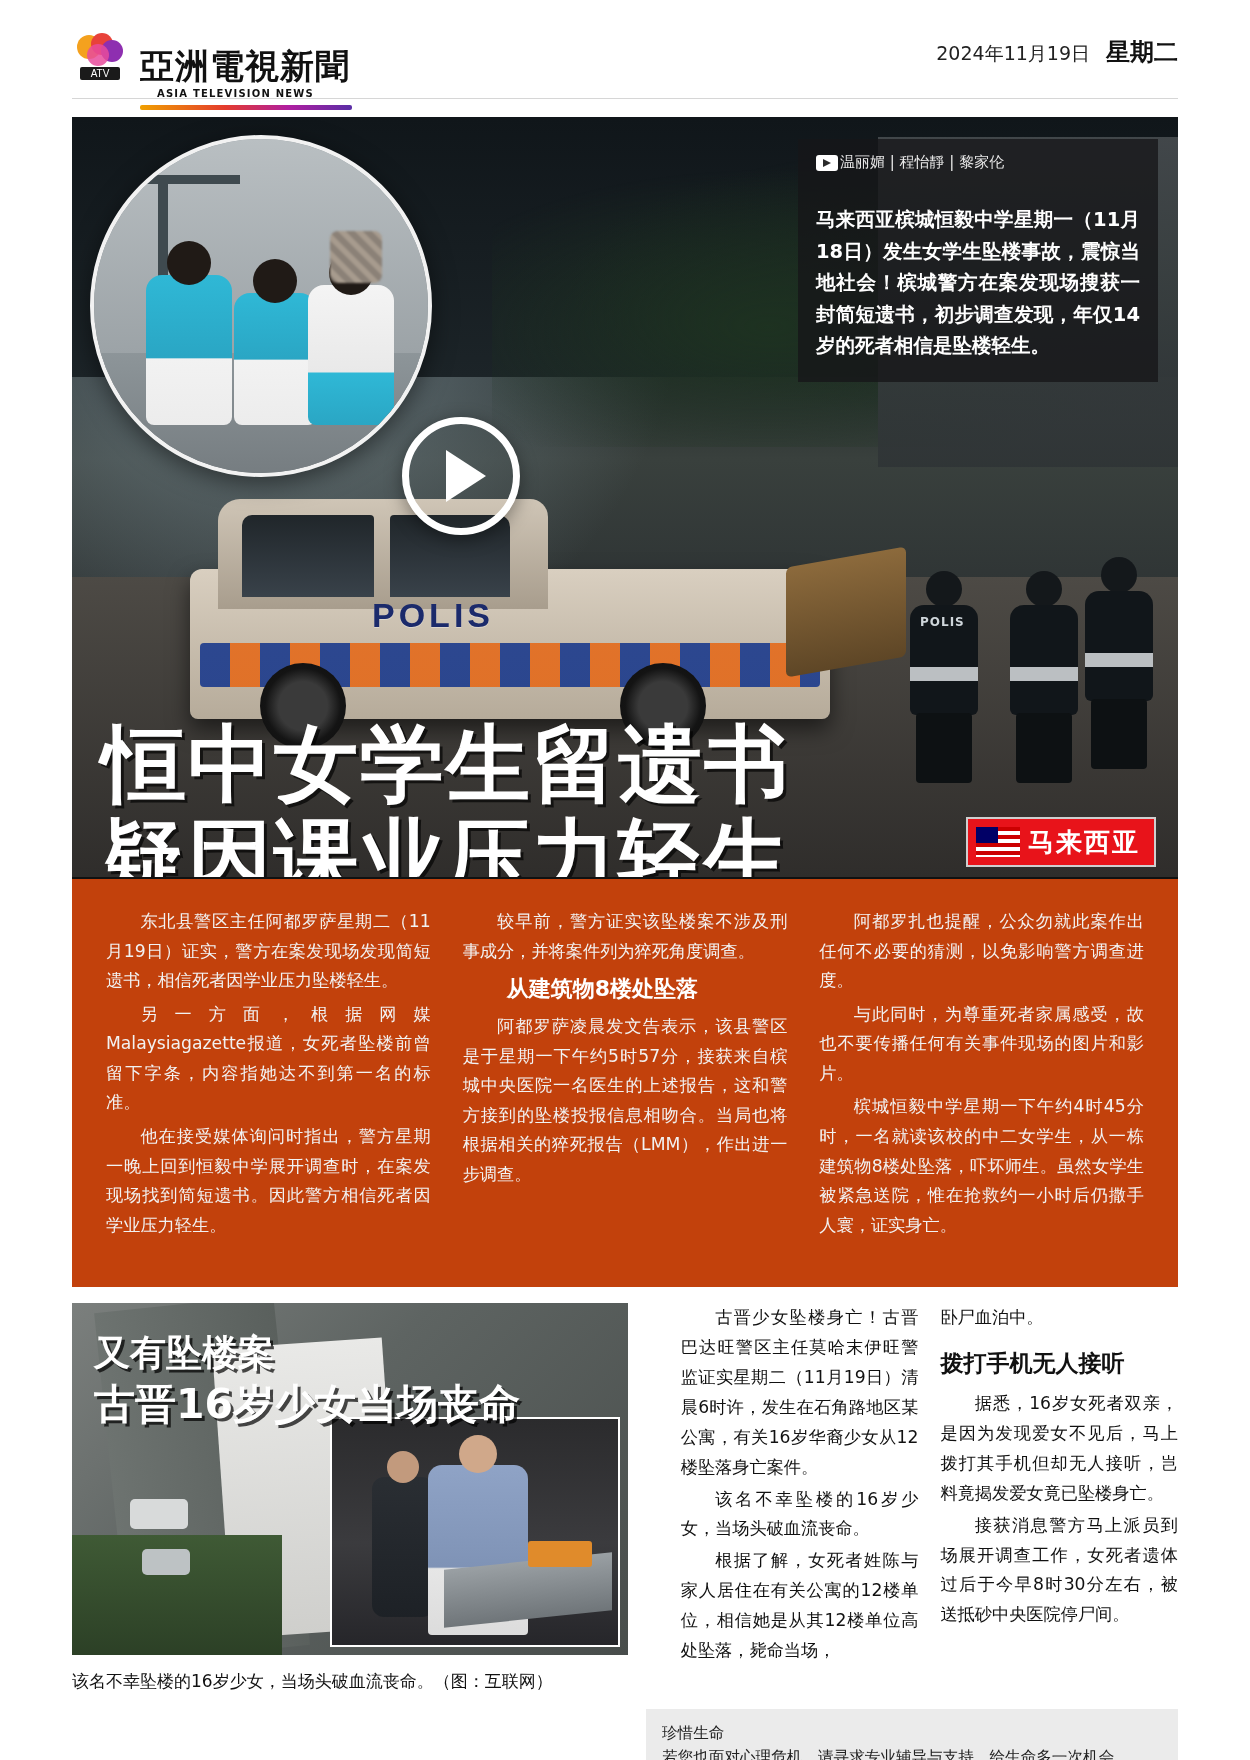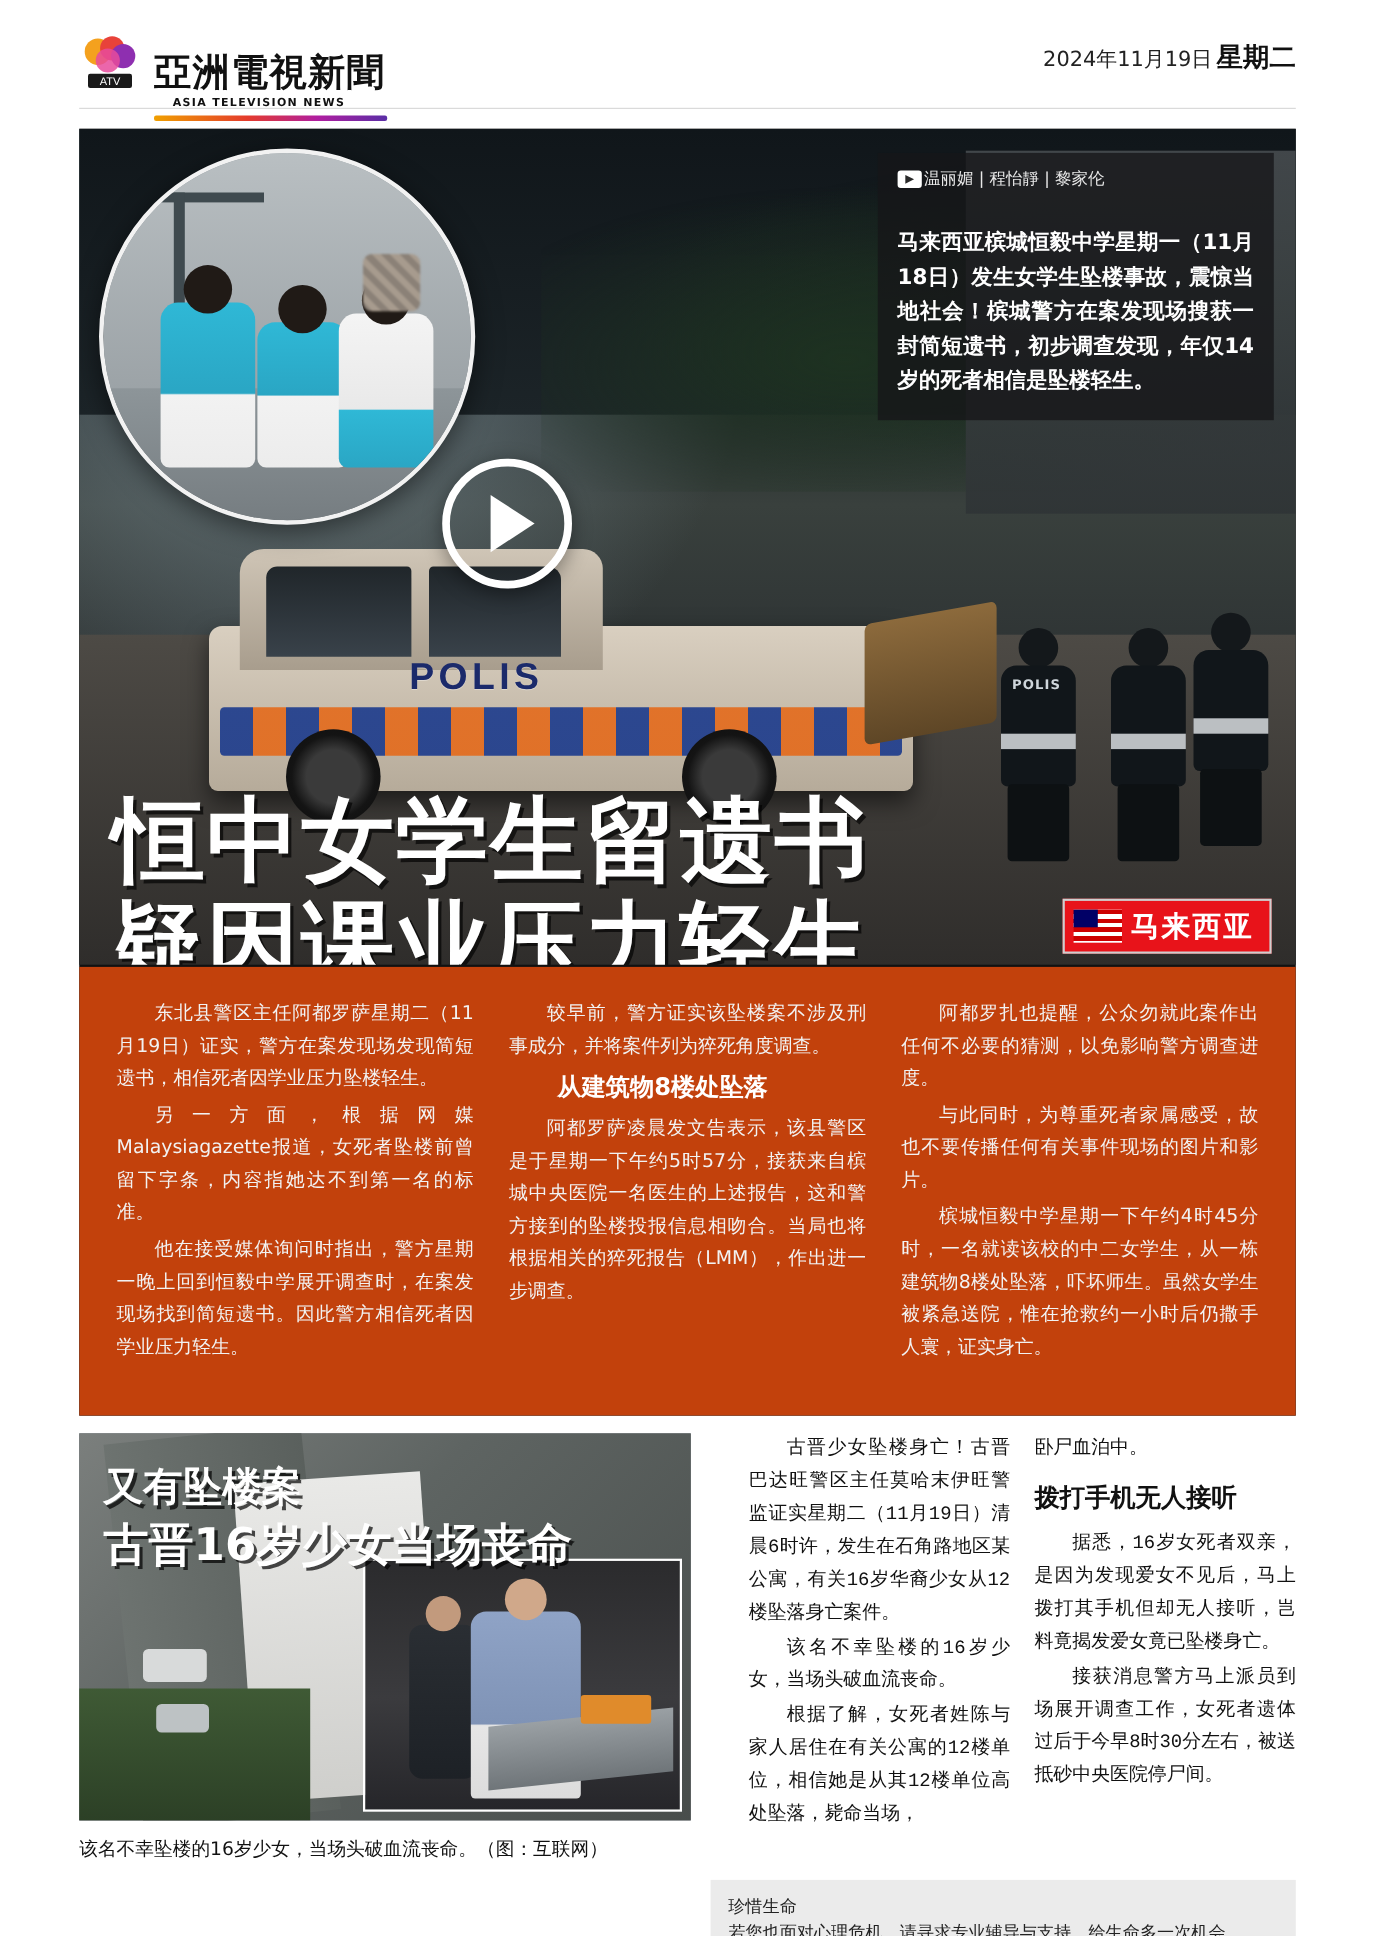--- a/index.html
+++ b/index.html
@@ -30,21 +30,21 @@
     margin-top:44px;
   }
   .brand-en {
     font-size:10px; letter-spacing:1.2px; color:#111; margin-top:6px; font-weight:bold;margin-left:17px;
   }
   .brand-underline {
     height:5px; width:212px; margin-top:6px;
     background:linear-gradient(90deg,#f0a000 0%, #e43b2c 40%, #b01ea0 70%, #5a2ea6 100%);
     border-radius:2px;
   }
-  .date-wrap { display:flex; align-items:baseline; gap:4px; padding-bottom:10px;text-align:right; }
+  .date-wrap { display:flex; align-items:baseline; gap:16px; padding-bottom:10px;text-align:right; }
   .date-main { font-size:19px; color:#222; }
   .date-day { font-size:24px; font-weight:bold; color:#111; }
 
   .thin-rule { height:1px; background:#d6d6d6; margin-top:2px; }
 
   
   .hero {
     position:relative; margin-top:18px; width:1106px; height:1170px;
     background:#111; overflow:hidden;
   }
@@ -226,21 +226,21 @@
     position:absolute; left:22px; top:28px; width:520px; color:#fff; z-index:3;
     font-weight:bold; line-height:1.22; text-shadow:3px 3px 0 rgba(0,0,0,.7);
     font-family:"DejaVu Sans", sans-serif;
   }
   .ov-l1 { font-size:36px; }
   .ov-l2 { font-size:41px; margin-top:4px; }
 
   .photo-caption { margin-top:14px; font-size:17px; color:#111; line-height:1.5; }
 
   .lower-right { width:532px; display:flex; gap:22px; }
-  .lcol { flex:1; font-size:17.2px; line-height:1.74; text-align:justify; color:#111;font-family:Liberation Mono, monospace; }
+  .lcol { flex:1; font-size:17.2px; line-height:1.74; text-align:justify; color:#111; }
   .lcol p { margin:0 0 2px 0; text-indent:2em; }
   .lcol .subhead2 { font-size:23px; font-weight:bold; margin:10px 0 6px 0; text-indent:0; color:#111; }
 
   .notice {
     margin-top:14px; background:#ebebeb; padding:12px 16px; font-size:15.6px;
     line-height:1.6; color:#222; width:532px;
   }
 </style>
 </head>
 <body>

